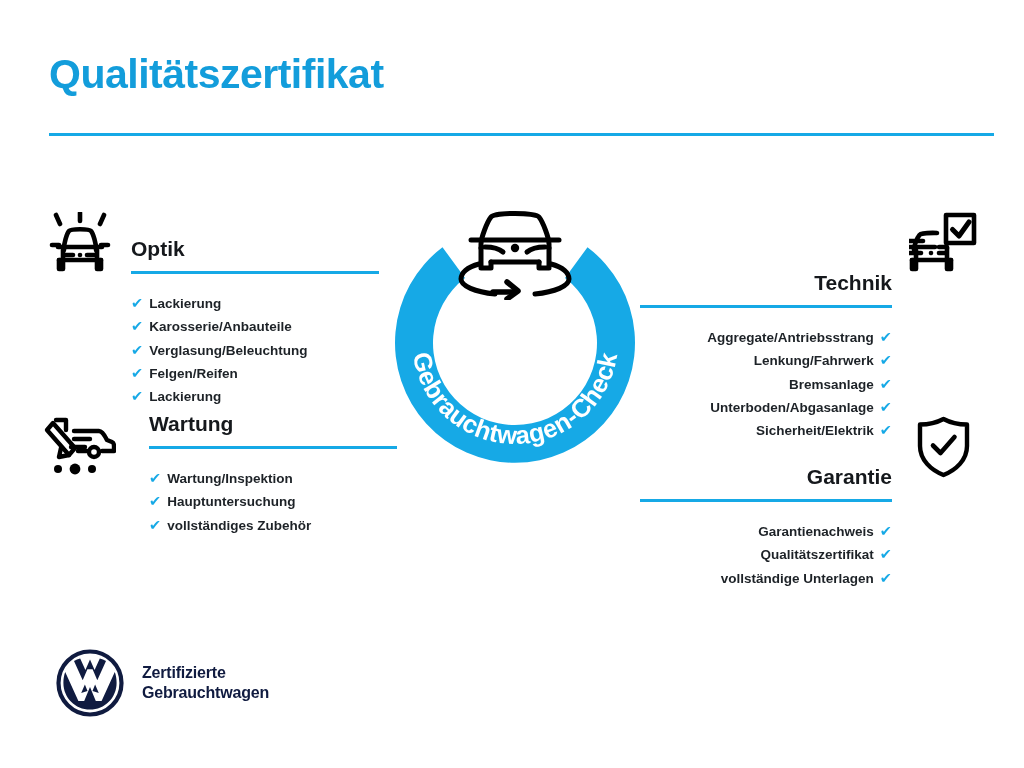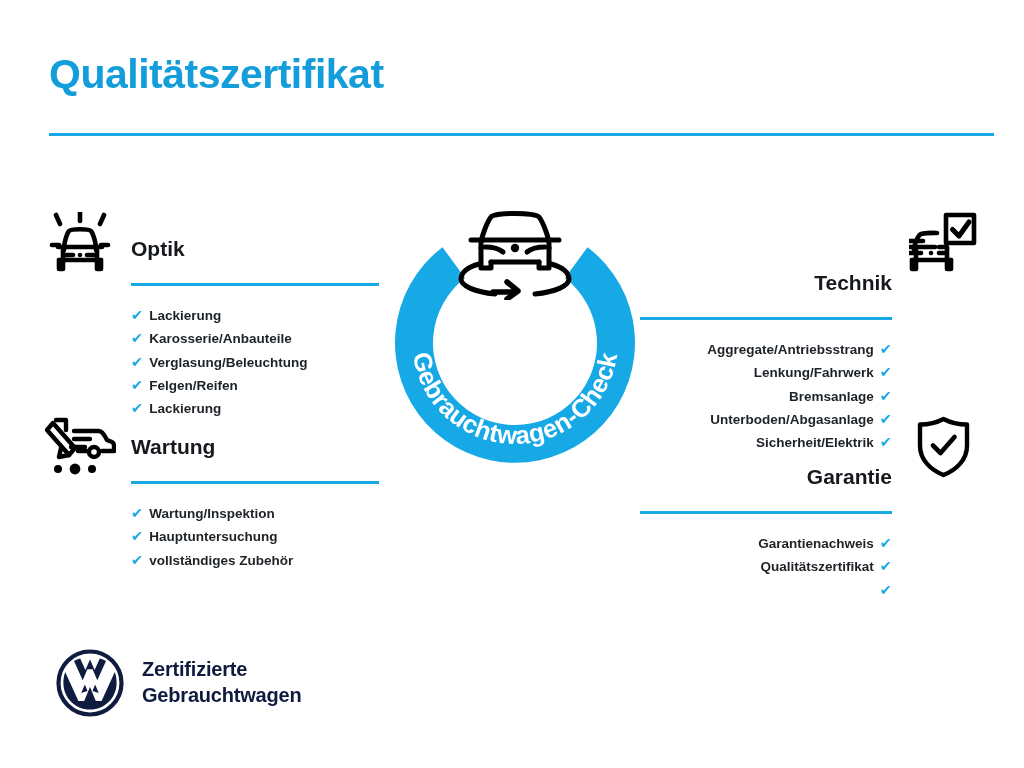--- a/index.html
+++ b/index.html
@@ -47,30 +47,30 @@
 
   
   .col {
     position: absolute;
     width: 248px;
   }
   .col-left  { left: 131px; }
   .col-right { left: 640px; width: 252px; }
 
   .col-optik    { top: 238px; }
-  .col-wartung  { top: 436px; }
+  .col-wartung  { top: 413px; margin-left: 18px; }
   .col-technik  { top: 238px; }
   .col-garantie { top: 432px; }
 
   .sec-head {
     font-size: 21px;
     font-weight: 700;
     color: #15181c;
     line-height: 1;
-    padding-bottom: 24px;
+    padding-bottom: 12px;
     white-space: nowrap;
   }
   .col-right .sec-head { text-align: right; margin-top: 34px; }
 
   .sec-rule {
     height: 3px;
     background: #16A9E6;
     width: 100%;
   }
 
@@ -139,21 +139,21 @@
   .footer {
     position: absolute;
     left: 55px;
     top: 648px;
     display: flex;
     align-items: center;
   }
   .vw-mark { flex: none; }
   .vw-text {
     margin-left: 17px;
-    font-size: 20px;
+    font-size: 16px;
     font-weight: 700;
     color: #101b40;
     line-height: 1.28;
     letter-spacing: -0.2px;
     white-space: nowrap;
   }
 </style>
 </head>
 <body>
 
@@ -295,20 +295,21 @@
     <ul class="sec-list">
       <li>
           <span>Garantienachweis</span>
           <span class="chk">✔</span>
         </li>
       <li>
           <span>Qualitätszertifikat</span>
           <span class="chk">✔</span>
         </li>
       <li>
+          <span>vollständige Unterlagen</span>
           <span class="chk">✔</span>
         </li>
     </ul>
   </div>
 
   <div class="badge">
     <svg class="badge-ring" width="290" height="290" viewBox="0 0 290 290">
 
       <path d="M 72.5 51.2
                A 120 120 0 1 0 217.5 51.2

